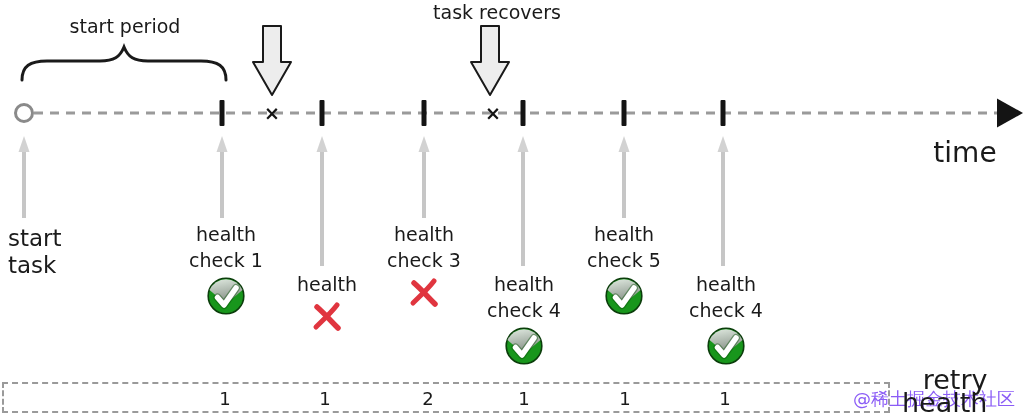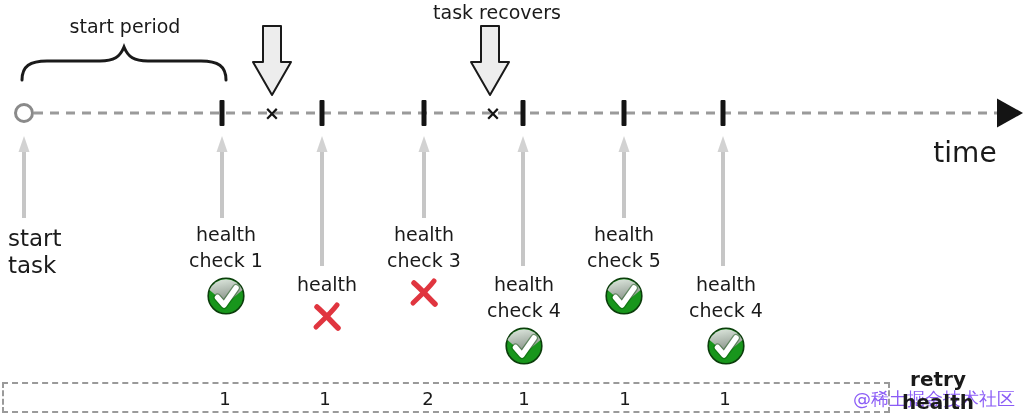--- a/index.html
+++ b/index.html
@@ -45,21 +45,21 @@
     position:absolute;top:388px;width:24px;
     font-size:18px;font-weight:500;text-align:center;
   }
   #retry-val-1{left:213px;}
   #retry-val-2{left:313px;}
   #retry-val-3{left:416px;}
   #retry-val-4{left:512px;}
   #retry-val-5{left:613px;}
   #retry-val-6{left:713px;}
   #retry-counter-label{
-    left:902px;top:368px;font-size:20px;line-height:23px;text-align:center;z-index:3;font-weight:bold;
+    left:902px;top:368px;font-size:27px;line-height:23px;text-align:right;z-index:3;
   }
   #watermark{
     left:853px;top:387px;font-size:18px;letter-spacing:0px;
     color:#8b5cf6;z-index:2;
   }
 </style>
 </head>
 <body>
 
 <div id="canvas">

